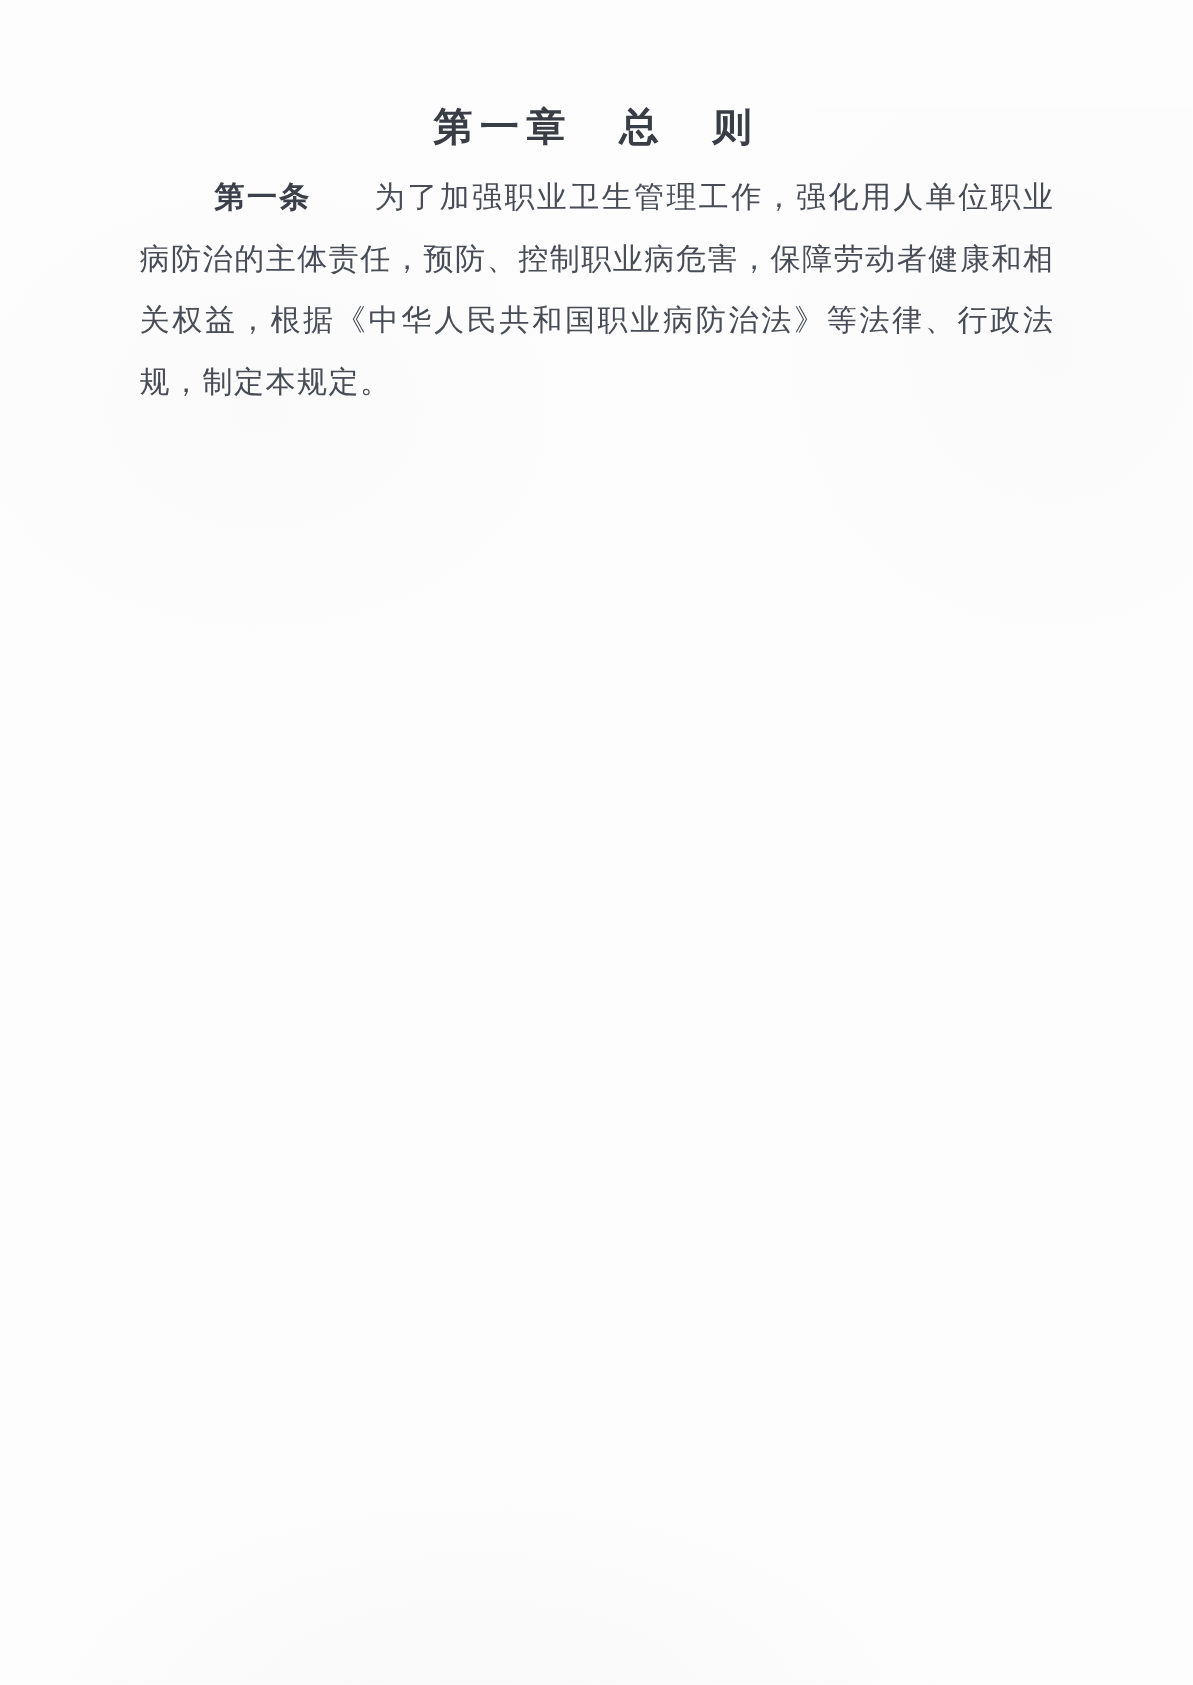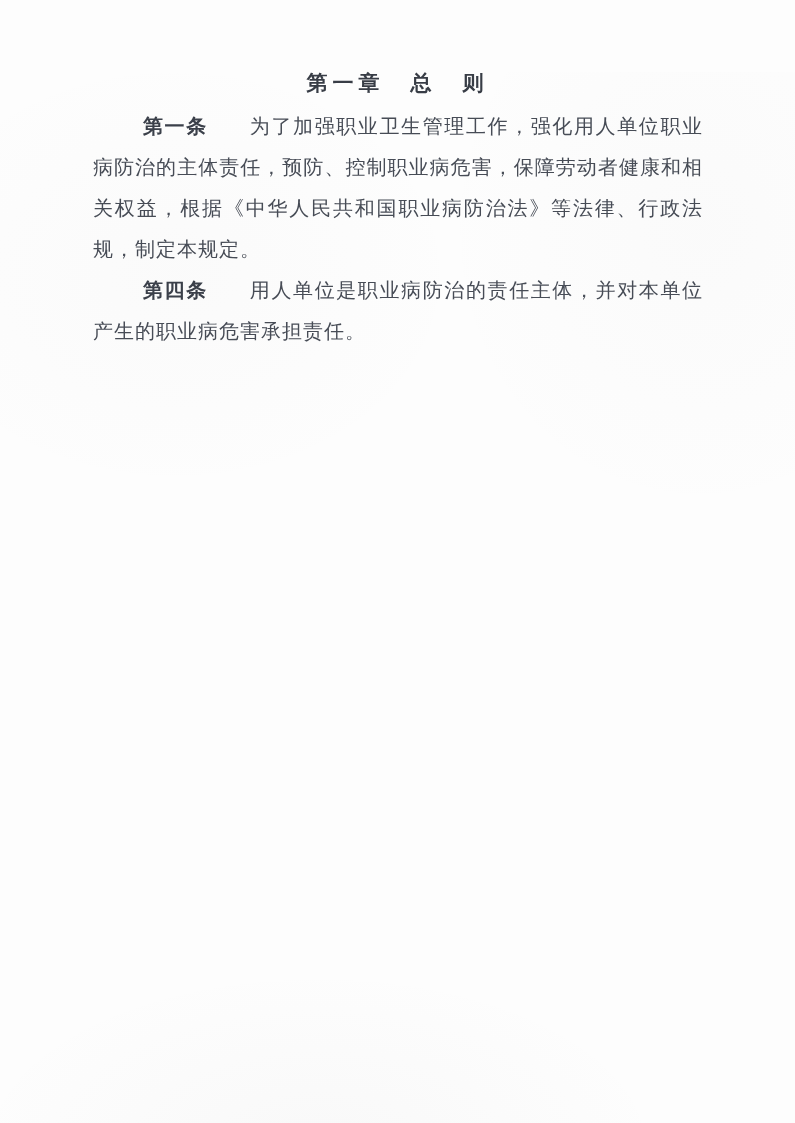--- a/index.html
+++ b/index.html
@@ -25,21 +25,21 @@
     text-align: center;
     font-size: 28px;
     line-height: 1;
     font-weight: bold;
     color: #30343c;
     letter-spacing: 0px;
   }
   .chapter {
     margin-top: 72px;
     text-align: center;
-    font-size: 21px;
+    font-size: 26px;
     line-height: 1;
     font-weight: bold;
     color: #383d46;
     letter-spacing: 5px;
   }
   .body-text {
     margin: 13px 92px 0 93px;
     width: 610px;
     font-size: 20px;
     line-height: 41px;
@@ -62,16 +62,15 @@
 </head>
 <body>
 
 <div class="page">
 
 
   <h2 class="chapter">第一章　总　则</h2>
 
   <div class="body-text">
     <p class="para"><b class="art-label">第一条</b><span>为了加强职业卫生管理工作，强化用人单位职业病防治的主体责任，预防、控制职业病危害，保障劳动者健康和相关权益，根据《中华人民共和国职业病防治法》等法律、行政法规，制定本规定。</span></p>
-    <p class="para"><b class="art-label">第四条</b><span>用人单位是职业病防治的责任主体，并对本单位产生的职业病危害承担责任。</span></p>
   </div>
 
 </div>
 
 </body></html>

